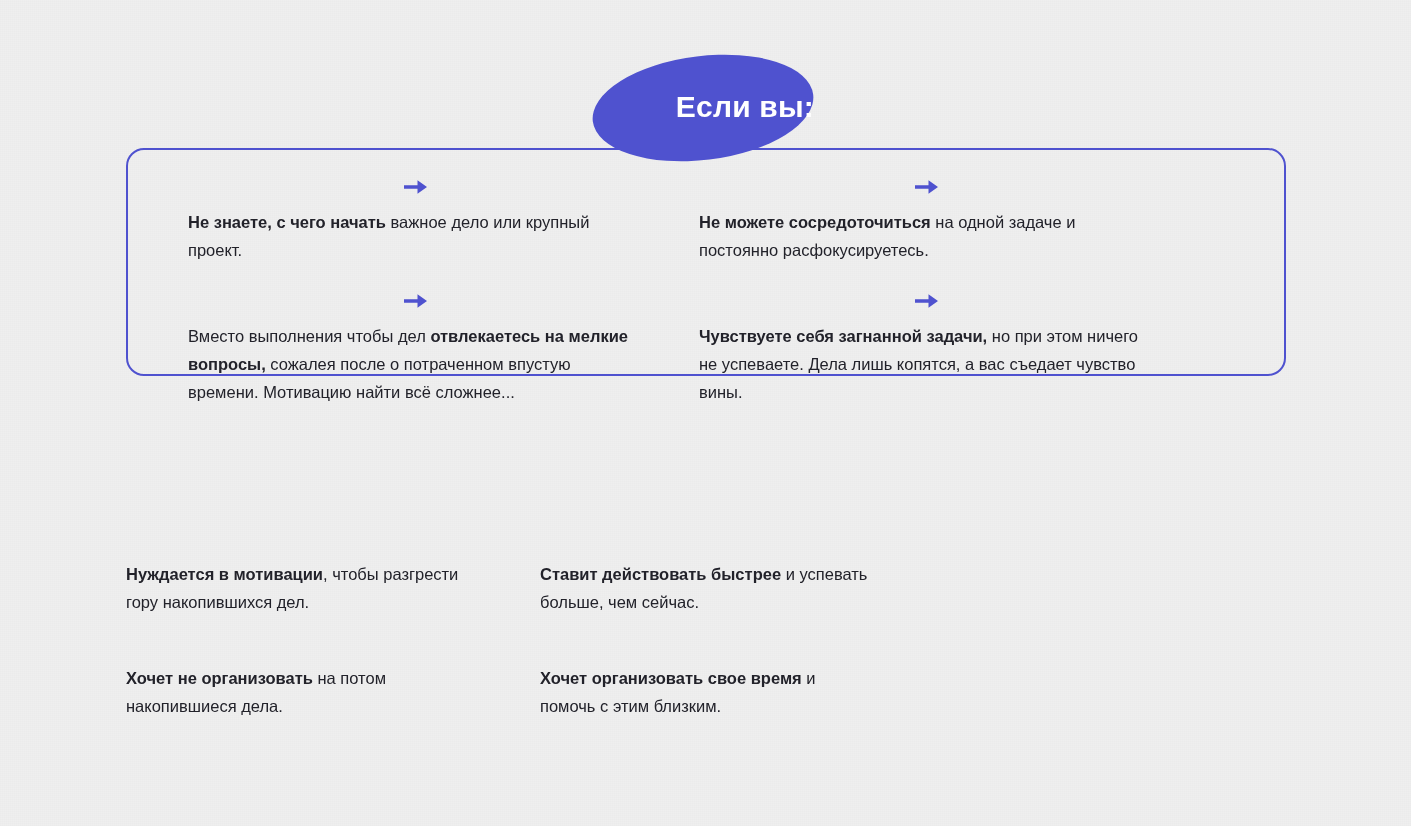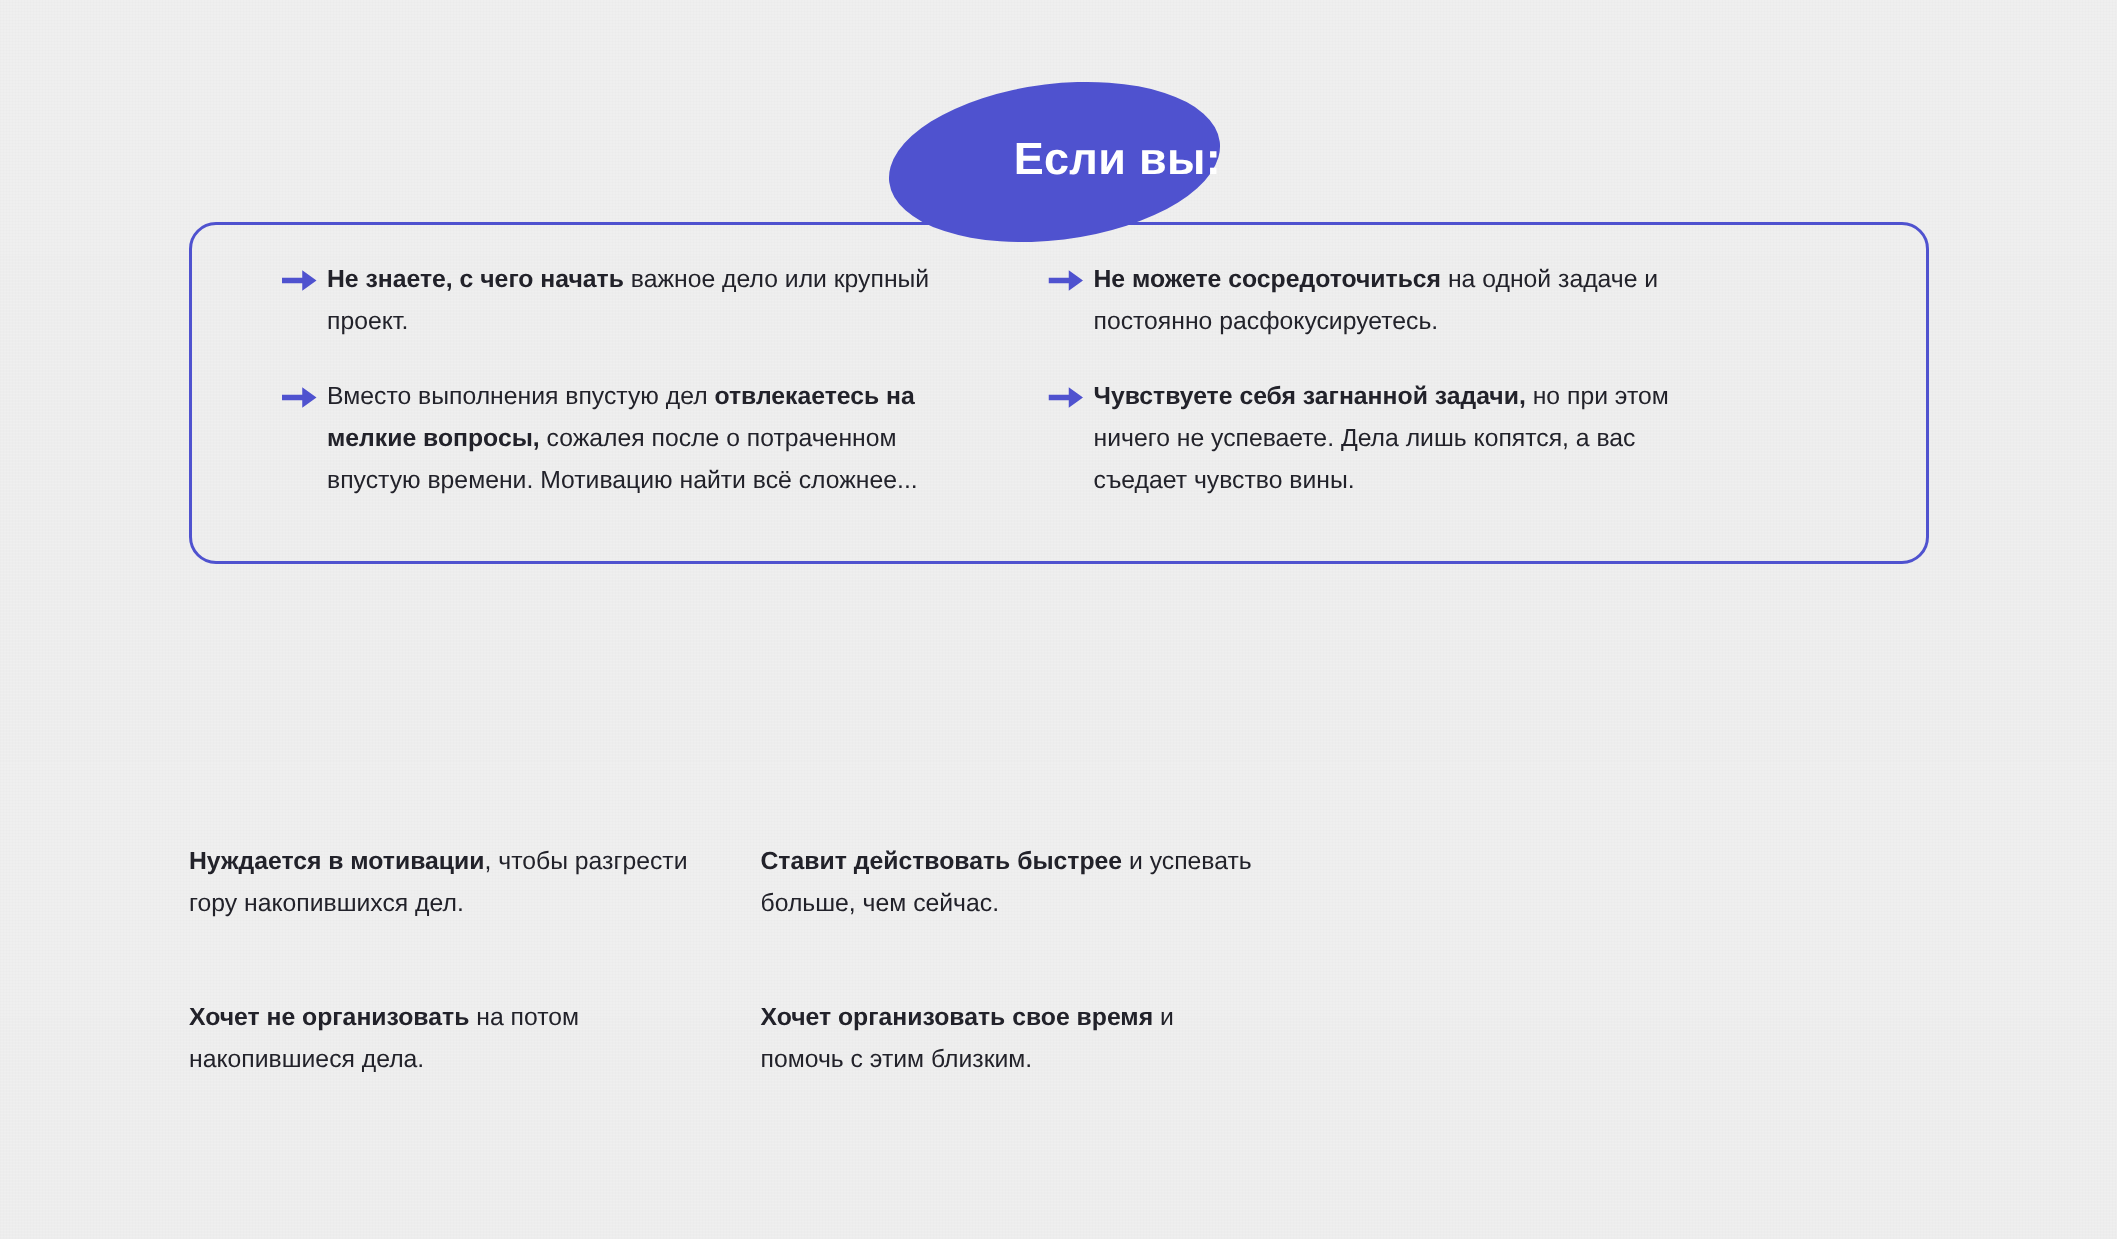--- a/index.html
+++ b/index.html
@@ -69,22 +69,23 @@
     border-radius: 18px;
   }
   .card-cols {
     display: flex;
     padding: 22px 28px 0 60px;
     gap: 56px;
   }
   .card-col { width: 455px; }
   .bullet-row {
     display: flex;
-    align-items: flex-start;
+    align-items: center;
     margin-bottom: 22px;
+    flex-direction: column;
   }
   .arrow-icon {
     flex: 0 0 30px;
     margin-top: 6px;
     line-height: 0;
   }
   .bullet-text {
     font-size: 16.5px;
     line-height: 28px;
     color: #22222a;
@@ -100,21 +101,21 @@
     height: 110px;
   }
 
   
   .grid3 {
     position: absolute;
     left: 126px;
     top: 560px;
     width: 1160px;
     display: flex;
-    gap: 47px;
+    gap: 80px;
   }
   .grid3-col { width: 334px; }
   .grid-item {
     font-size: 16.5px;
     line-height: 28px;
     margin-bottom: 48px;
     color: #22222a;
   }
   .grid-item b { font-weight: bold; }
 </style>
@@ -138,21 +139,21 @@
         </span>
         <span class="bullet-text"><b>Не знаете, с чего начать</b><span> важное дело или крупный проект.</span></span>
       </div>
 
       <div class="bullet-row">
         <span class="arrow-icon">
           <svg width="24" height="18" viewBox="0 0 24 18" xmlns="http://www.w3.org/2000/svg">
             <path d="M0 7.2 h13.5 v-5 L23 9 l-9.5 6.8 v-5 H0 z" fill="#4f52cf"></path>
           </svg>
         </span>
-        <span class="bullet-text"><span>Вместо выполнения впустую дел </span><b>отвлекаетесь на мелкие вопросы,</b><span> сожалея после о потраченном впустую времени. Мотивацию найти всё сложнее...</span></span>
+        <span class="bullet-text"><span>Вместо выполнения чтобы дел </span><b>отвлекаетесь на мелкие вопросы,</b><span> сожалея после о потраченном впустую времени. Мотивацию найти всё сложнее...</span></span>
       </div>
 
     </div>
     <div class="card-col">
 
       <div class="bullet-row">
         <span class="arrow-icon">
           <svg width="24" height="18" viewBox="0 0 24 18" xmlns="http://www.w3.org/2000/svg">
             <path d="M0 7.2 h13.5 v-5 L23 9 l-9.5 6.8 v-5 H0 z" fill="#4f52cf"></path>
           </svg>

